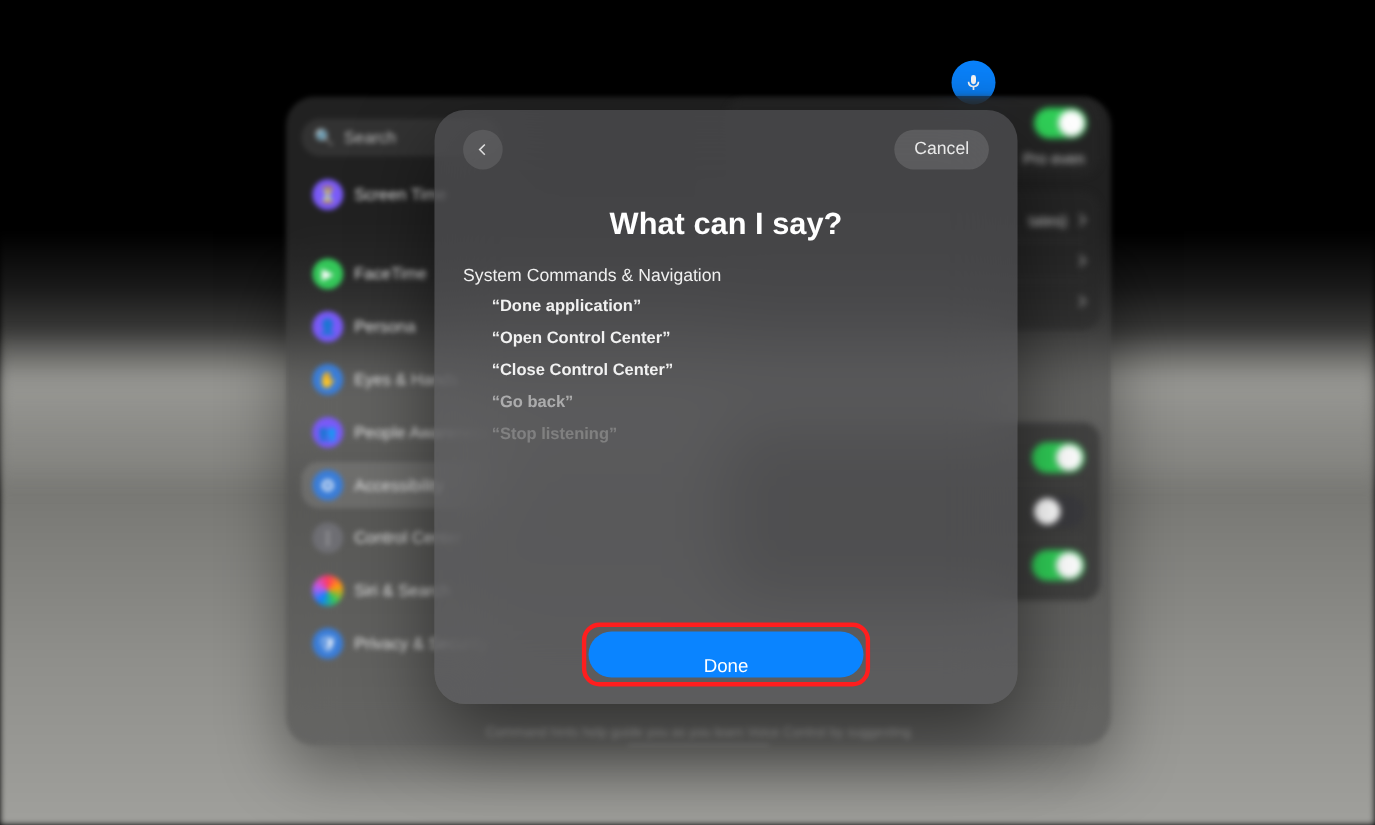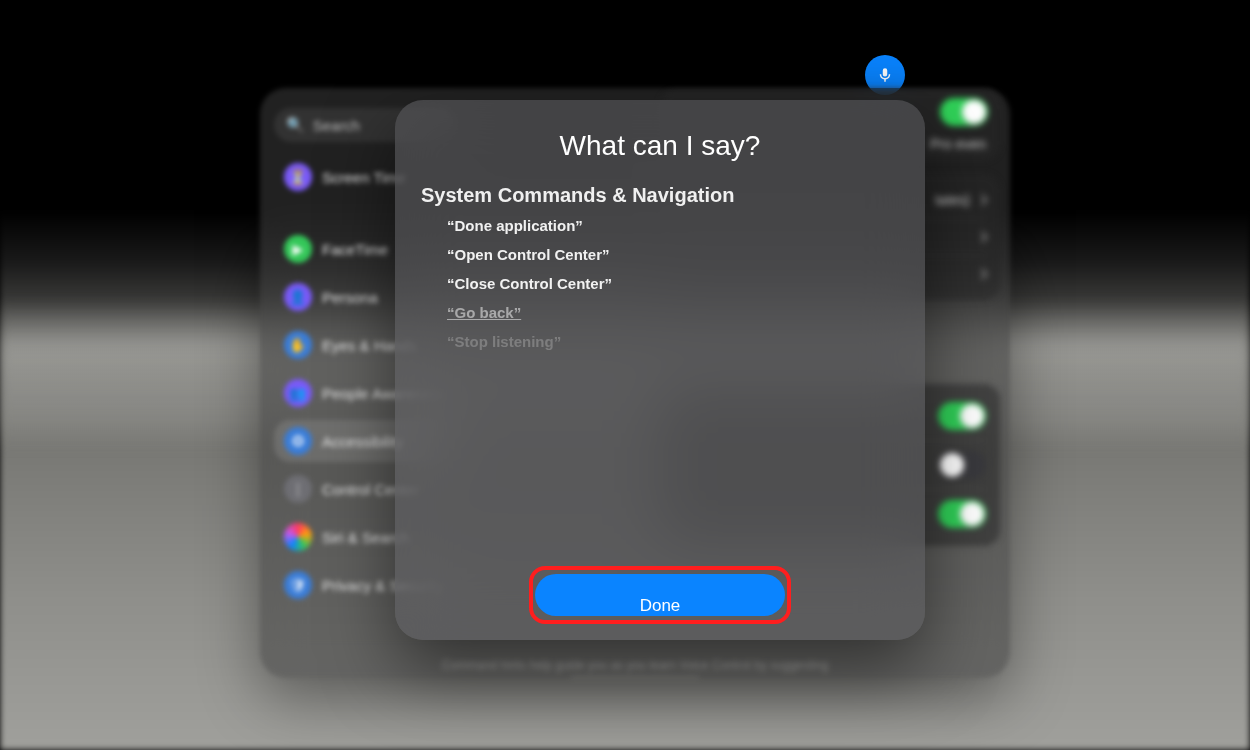--- a/index.html
+++ b/index.html
@@ -133,39 +133,39 @@
     display:flex; align-items:center; justify-content:center;
   }
   .back-btn svg { width:14px; height:14px; stroke:#ddd; stroke-width:2.5; fill:none; }
   .cancel-btn {
     height:36px; padding:0 18px; border-radius:18px;
     background: rgba(255,255,255,0.13);
     display:flex; align-items:center; justify-content:center;
     color:#e9e9e9; font-size:16px;
   }
   .modal-title {
-    text-align:center; font-size:28px; font-weight:400;
-    margin-top:16px;
+    text-align:center; font-size:28px; font-weight:700;
+    margin-top:30px;
   }
   .modal-desc {
     text-align:center; margin:14px auto 0; max-width:390px;
     font-size:14px; line-height:1.35; color:#e6e6e6;
   }
   .section-head {
-    margin-top:22px; font-size:20px; font-weight:700; color:#f0f0f0;
+    margin-top:22px; font-size:16px; font-weight:400; color:#f0f0f0;
   }
   .cmd-list {
     margin-top:10px; padding-left:26px; display:flex; flex-direction:column; gap:12px;
     font-size:15px; color:#f1f1f1; font-weight:600;
     overflow:hidden;
     mask-image: linear-gradient(to bottom, #000 70%, rgba(0,0,0,0) 100%);
     -webkit-mask-image: linear-gradient(to bottom, #000 70%, rgba(0,0,0,0) 100%);
     flex: 1 1 auto;
   }
-  .cmd-list .dim1 { color: rgba(241,241,241,0.55); text-decoration: underline; }
+  .cmd-list .dim1 { color: rgba(241,241,241,0.55); }
   .cmd-list .dim2 { color: rgba(241,241,241,0.25); }
   .done-wrap {
     position: relative;
     margin-top:8px;
     display:flex; justify-content:center;
   }
   .done-btn {
     width:250px; height:42px; border-radius:21px;
     background:#0a84ff; color:#fff; font-size:17px; font-weight:500;
     display:flex; align-items:flex-end; justify-content:center;
@@ -279,20 +279,30 @@
     <div class="right-row">
       <span style="opacity:0">.</span>
       <span class="toggle on">
           <span class="knob"></span>
         </span>
     </div>
   </div>
 </div>
 
 <div class="modal">
+  <div class="modal-top">
+    <div class="back-btn">
+      <svg viewBox="0 0 24 24">
+          <polyline points="15 4 7 12 15 20"></polyline>
+        </svg>
+    </div>
+    <div class="cancel-btn">
+      <span>Cancel</span>
+    </div>
+  </div>
 
   <div class="modal-title">What can I say?</div>
 
   <div class="section-head">System Commands &amp; Navigation</div>
 
   <div class="cmd-list">
     <div>“Done application”</div>
     <div>“Open Control Center”</div>
     <div>“Close Control Center”</div>
     <div class="dim1">“Go back”</div>

